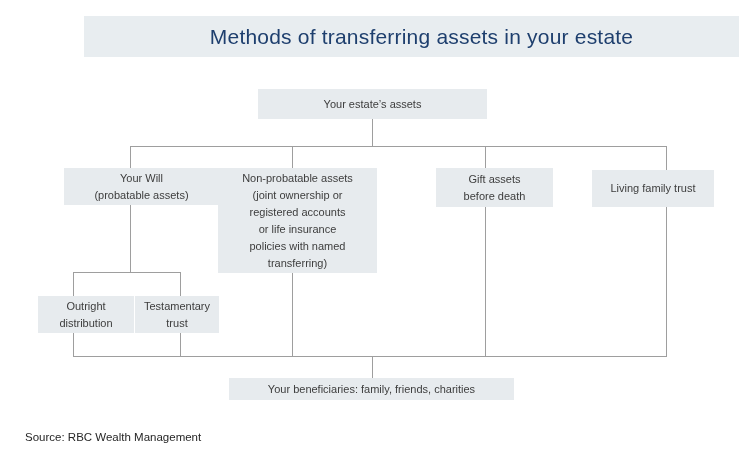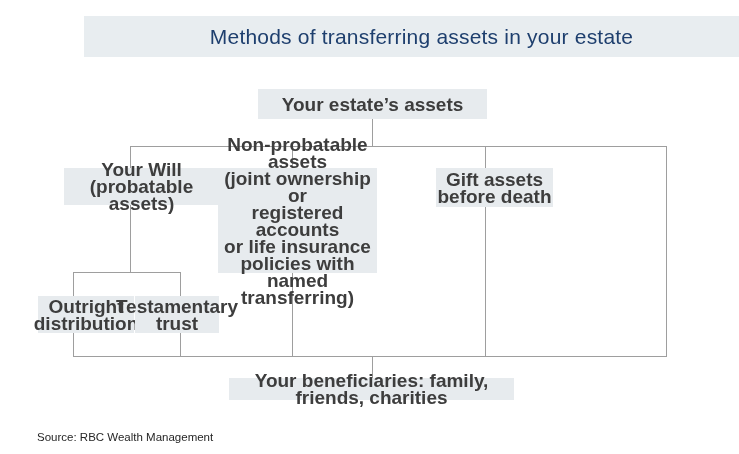--- a/index.html
+++ b/index.html
@@ -11,28 +11,28 @@
     position:absolute;left:44px;top:16px;width:675px;height:41px;
     background:var(--color-banner-bg);
     display:flex;align-items:center;justify-content:center;z-index:2;margin-left:40px;
   }
   .banner-title{
     color:var(--color-title-text);font-size:21px;letter-spacing:.2px;
   }
   .node{
     position:absolute;background:var(--color-node-bg);color:var(--color-node-text);
     display:flex;align-items:center;justify-content:center;text-align:center;
-    white-space:pre-line;font-size:19px;line-height:17px;z-index:2;font-weight:bold;
+    white-space:pre-line;font-size:11px;line-height:17px;z-index:2;
   }
   .line{position:absolute;background:var(--color-connector);z-index:1;}
   .line.h{height:1px;}
   .line.v{width:1px;}
   .source{
     position:absolute;left:25px;top:431px;font-size:11.5px;
-    color:var(--color-source-text);z-index:2;margin-left:12px;
+    color:var(--color-source-text);z-index:2;
   }
 </style>
 </head>
 <body>
 
 <div class="canvas">
 
   <div class="banner">
     <span class="banner-title">Methods of transferring assets in your estate</span>
   </div>
@@ -57,20 +57,21 @@
   <div class="node" style="left:218px;top:168px;width:159px;height:105px">Non-probatable assets
 (joint ownership or
 registered accounts
 or life insurance
 policies with named
 transferring)</div>
 
   <div class="node" style="left:436px;top:168px;width:117px;height:39px">Gift assets
 before death</div>
 
+  <div class="node" style="left:592px;top:170px;width:122px;height:37px">Living family trust</div>
 
   <div class="node" style="left:38px;top:296px;width:96px;height:37px">Outright
 distribution</div>
 
   <div class="node" style="left:135px;top:296px;width:84px;height:37px">Testamentary
 trust</div>
 
   <div class="node" style="left:229px;top:378px;width:285px;height:22px">Your beneficiaries: family, friends, charities</div>
 
   <div class="source">Source: RBC Wealth Management</div>

